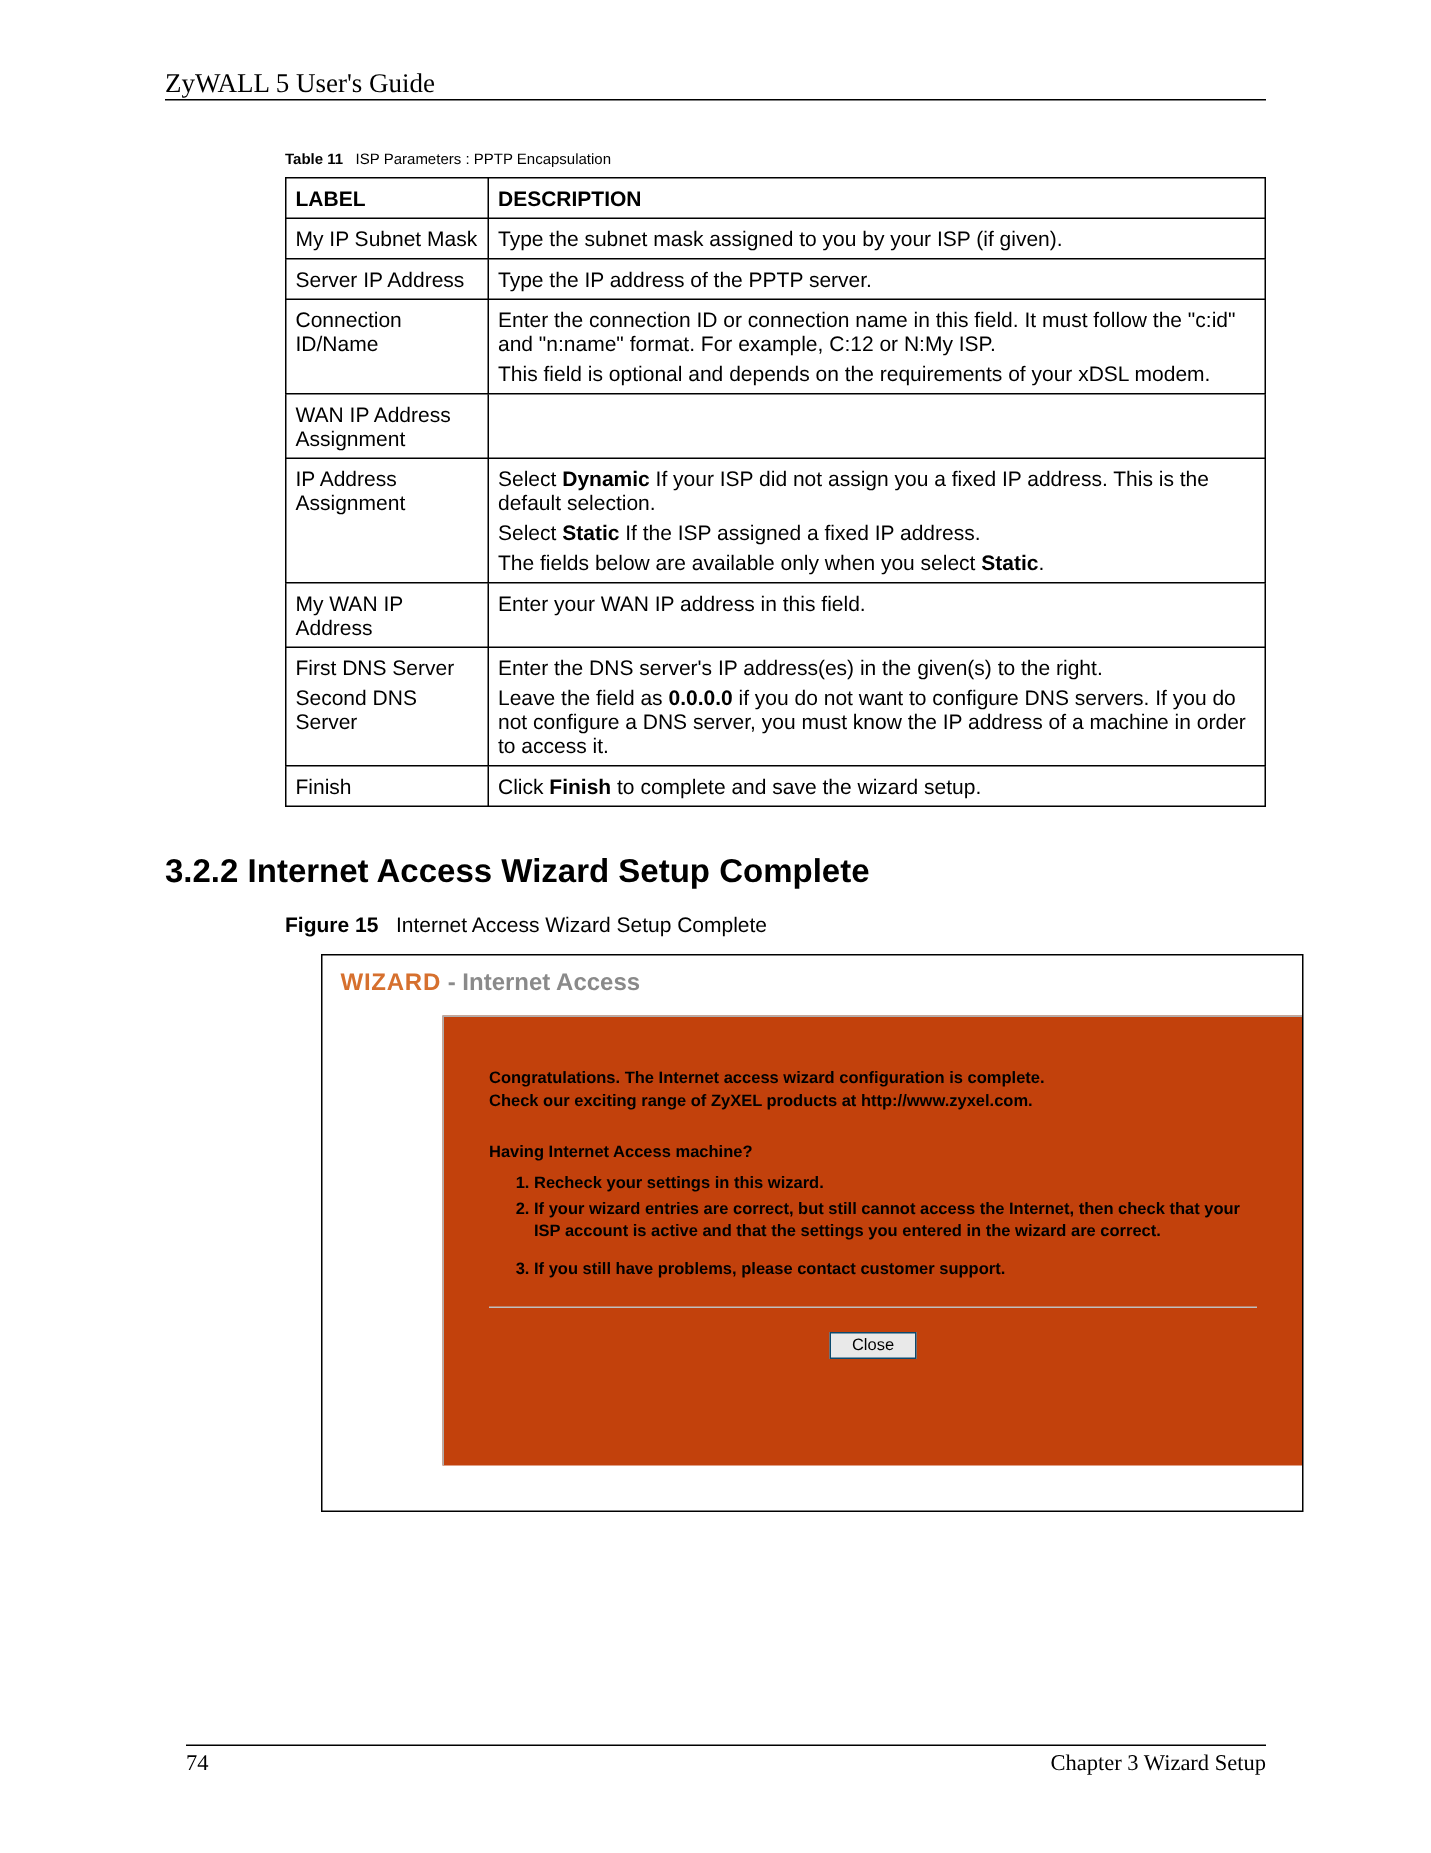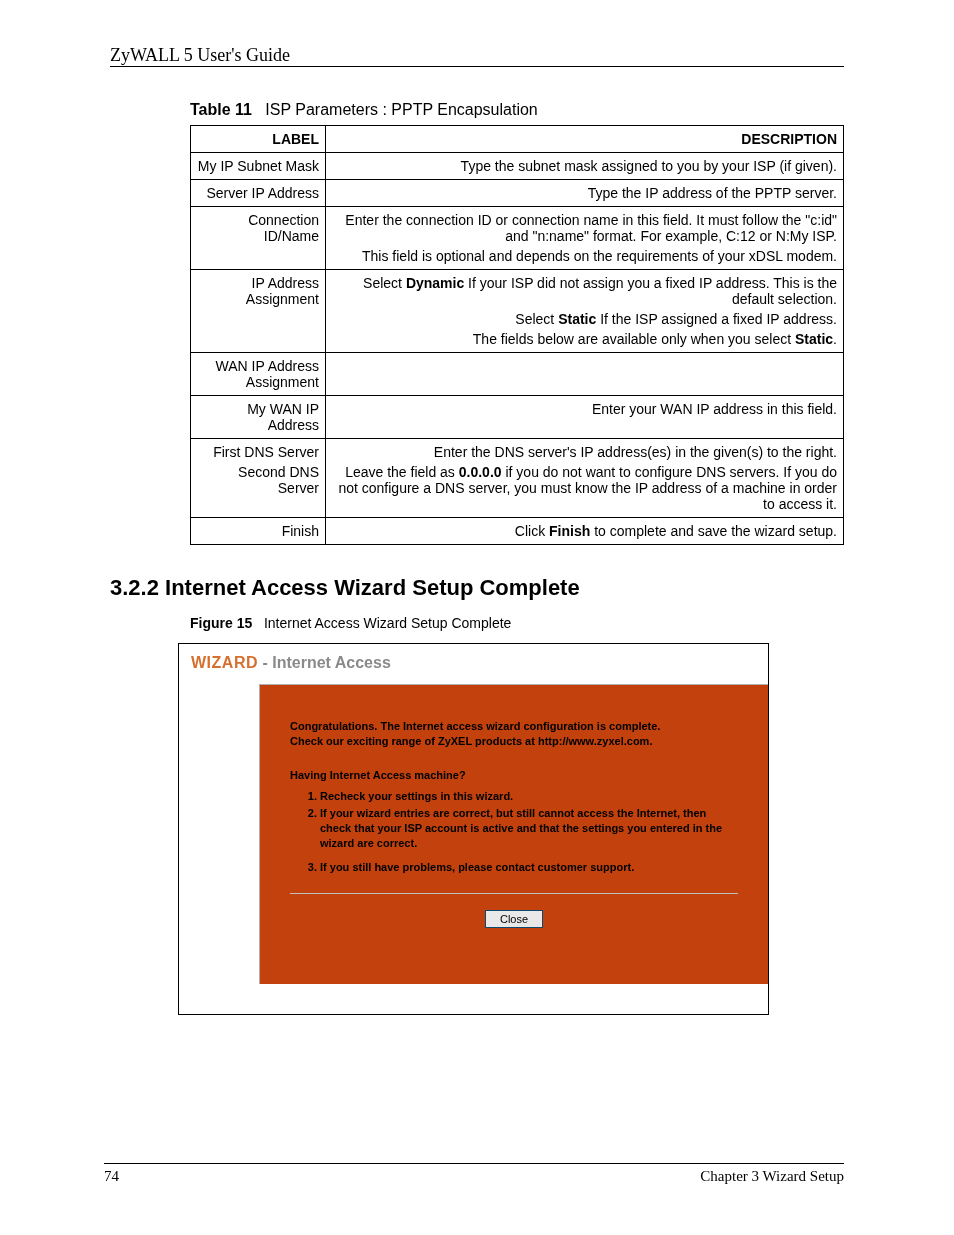--- a/index.html
+++ b/index.html
@@ -18,34 +18,34 @@
       font-family: Liberation Serif, serif;
       font-size: 18px;
       padding-bottom: 0;
       border-bottom: 1px solid #000;
       margin-bottom: 34px;
     }
     .table-wrap {
       margin-left: 80px;
     }
     .table-caption {
-      font-size: 16px;
+      font-size: 10px;
       margin-bottom: 6px;
     }
     .table-caption .b { font-weight: bold; }
     table.isp {
       border-collapse: collapse;
       width: 100%;
       font-size: 14px;
     }
     table.isp th, table.isp td {
       border: 1px solid #000;
       padding: 5px 6px;
       vertical-align: top;
-      text-align: right;
+      text-align: left;
     }
     table.isp th { font-weight: bold; }
     table.isp th.label-col { width: 135px; }
     .sc { font-variant: small-caps; }
     td p { margin: 0 0 4px 0; }
     td p:last-child { margin-bottom: 0; }
 
     h2.section {
       font-family: Arial, Helvetica, sans-serif;
       font-size: 22px;
@@ -60,23 +60,23 @@
       margin-bottom: 24px;
     }
     .figure-caption {
       font-size: 14px;
       margin-left: 80px;
       margin-bottom: 12px;
     }
     .figure-caption .b { font-weight: bold; }
 
     .wizard-box {
-      margin-left: 68px;
+      margin-left: 104px;
       border: 1px solid #000;
-      width: 591px;
+      width: 655px;
       padding: 0;
       background: #fff;
     }
     .wizard-title-bar {
       padding: 10px 12px 12px 12px;
     }
     .wizard-title-bar .w1 {
       color: #d6702e;
       font-weight: bold;
       font-size: 16px;
@@ -122,21 +122,21 @@
       display: inline-block;
       border: 1px solid #0c4a6e;
       background: #e9e9e9;
       font-size: 11px;
       padding: 2px 14px;
       cursor: pointer;
     }
 
     .footer {
       position: absolute;
-      left: 104px;
+      left: 124px;
       right: 110px;
       bottom: 50px;
       border-top: 1px solid #000;
       padding-top: 4px;
       font-family: "Times New Roman", Times, serif;
       font-size: 15px;
       display: flex;
       justify-content: space-between;
     }
   </style>
@@ -171,30 +171,30 @@
           <td>Type the IP address of the PPTP server.</td>
         </tr>
         <tr>
           <td>Connection ID/Name</td>
           <td>
             <p>Enter the connection ID or connection name in this field. It must follow the "c:id" and "n:name" format. For example, C:12 or N:My ISP.</p>
             <p>This field is optional and depends on the requirements of your xDSL modem.</p>
           </td>
         </tr>
         <tr>
+          <td>WAN IP Address Assignment</td>
+          <td></td>
+        </tr>
+        <tr>
           <td>IP Address Assignment</td>
           <td>
             <p><span>Select </span><b>Dynamic</b><span> If your ISP did not assign you a fixed IP address. This is the default selection.</span></p>
             <p><span>Select </span><b>Static</b><span> If the ISP assigned a fixed IP address.</span></p>
             <p><span>The fields below are available only when you select </span><b>Static</b><span>.</span></p>
           </td>
-        </tr>
-        <tr>
-          <td>WAN IP Address Assignment</td>
-          <td></td>
         </tr>
         <tr>
           <td>My WAN IP Address</td>
           <td>Enter your WAN IP address in this field.</td>
         </tr>
         <tr>
           <td>
             <p>First DNS Server</p>
             <p>Second DNS Server</p>
           </td>

